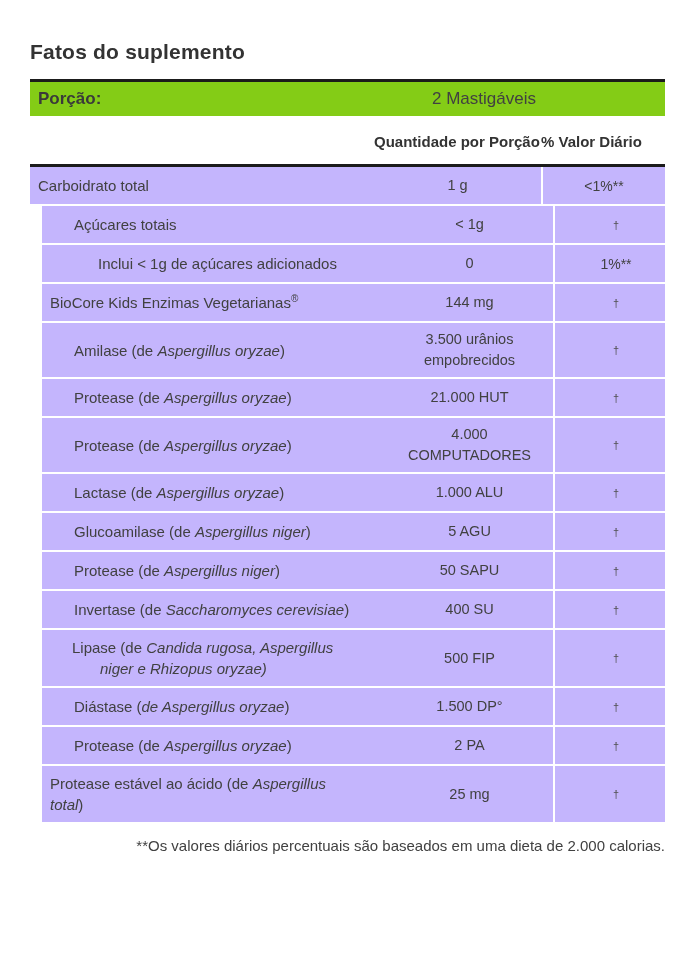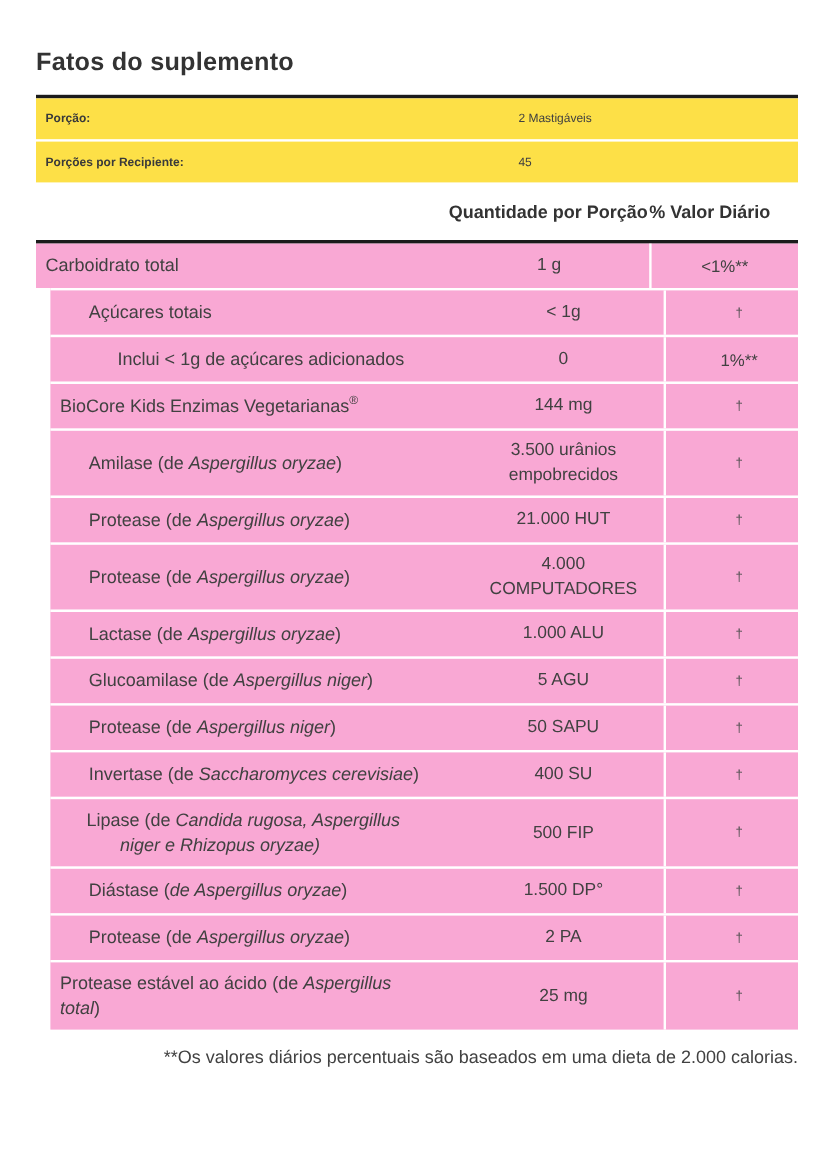--- a/index.html
+++ b/index.html
@@ -13,41 +13,41 @@
 
   .title {
     font-size:21px; font-weight:bold; color:#333333;
     margin:0 0 15px 0; letter-spacing:0.2px;
   }
   .bar { height:3px; background:#1b1b1b; }
 
   
   .serving-row {
     display:grid; grid-template-columns:402px 1fr;
-    background:#fde047; min-height:34px; align-items:center;
-    font-size:10px;
+    background:#84cc16; min-height:34px; align-items:center;
+    font-size:17px;
   }
   .serving-row + .serving-row { border-top:2px solid #ffffff; }
   .serving-label { font-weight:bold; color:#3a3a3a; padding-left:8px; }
   .serving-value { color:#414141; }
 
   
   .header-row {
     display:grid; grid-template-columns:344px 167px 124px;
     align-items:center; padding:16px 0 12px 0;
   }
   .col-head {
     font-weight:bold; font-size:15px; color:#333333;
     text-align:left; line-height:1.35;
   }
 
   
   .n-row {
     display:grid; grid-template-columns:344px 167px 124px;
-    background:#f9a8d4; min-height:37px; align-items:center;
+    background:#c4b5fd; min-height:37px; align-items:center;
     font-size:15px;
   }
   .n-row + .n-row { border-top:2px solid #ffffff;margin-left:12px; }
   .n-label { padding:7px 4px 7px 8px; line-height:1.4; color:#414141; }
   .n-label.indent-1 { padding-left:32px; }
   .n-label.indent-2 { padding-left:56px; }
   .n-label.hang { padding-left:58px; text-indent:-28px; }
   .n-label em { font-style:italic; }
   .n-label sup { font-size:10px; line-height:0; }
   .n-amount {
@@ -71,24 +71,20 @@
   <h1 class="title">Fatos do suplemento</h1>
 
   <div class="bar"></div>
 
   <div id="serving-section">
   <div class="serving-row">
     <div class="serving-label">Porção:</div>
     <div class="serving-value">2 Mastigáveis</div>
   </div>
 
-  <div class="serving-row">
-    <div class="serving-label">Porções por Recipiente:</div>
-    <div class="serving-value">45</div>
-  </div>
 </div>
 
   <div class="header-row">
     <div></div>
     <div class="col-head">Quantidade por Porção</div>
     <div class="col-head">% Valor Diário</div>
   </div>
 
   <div class="bar"></div>
 

